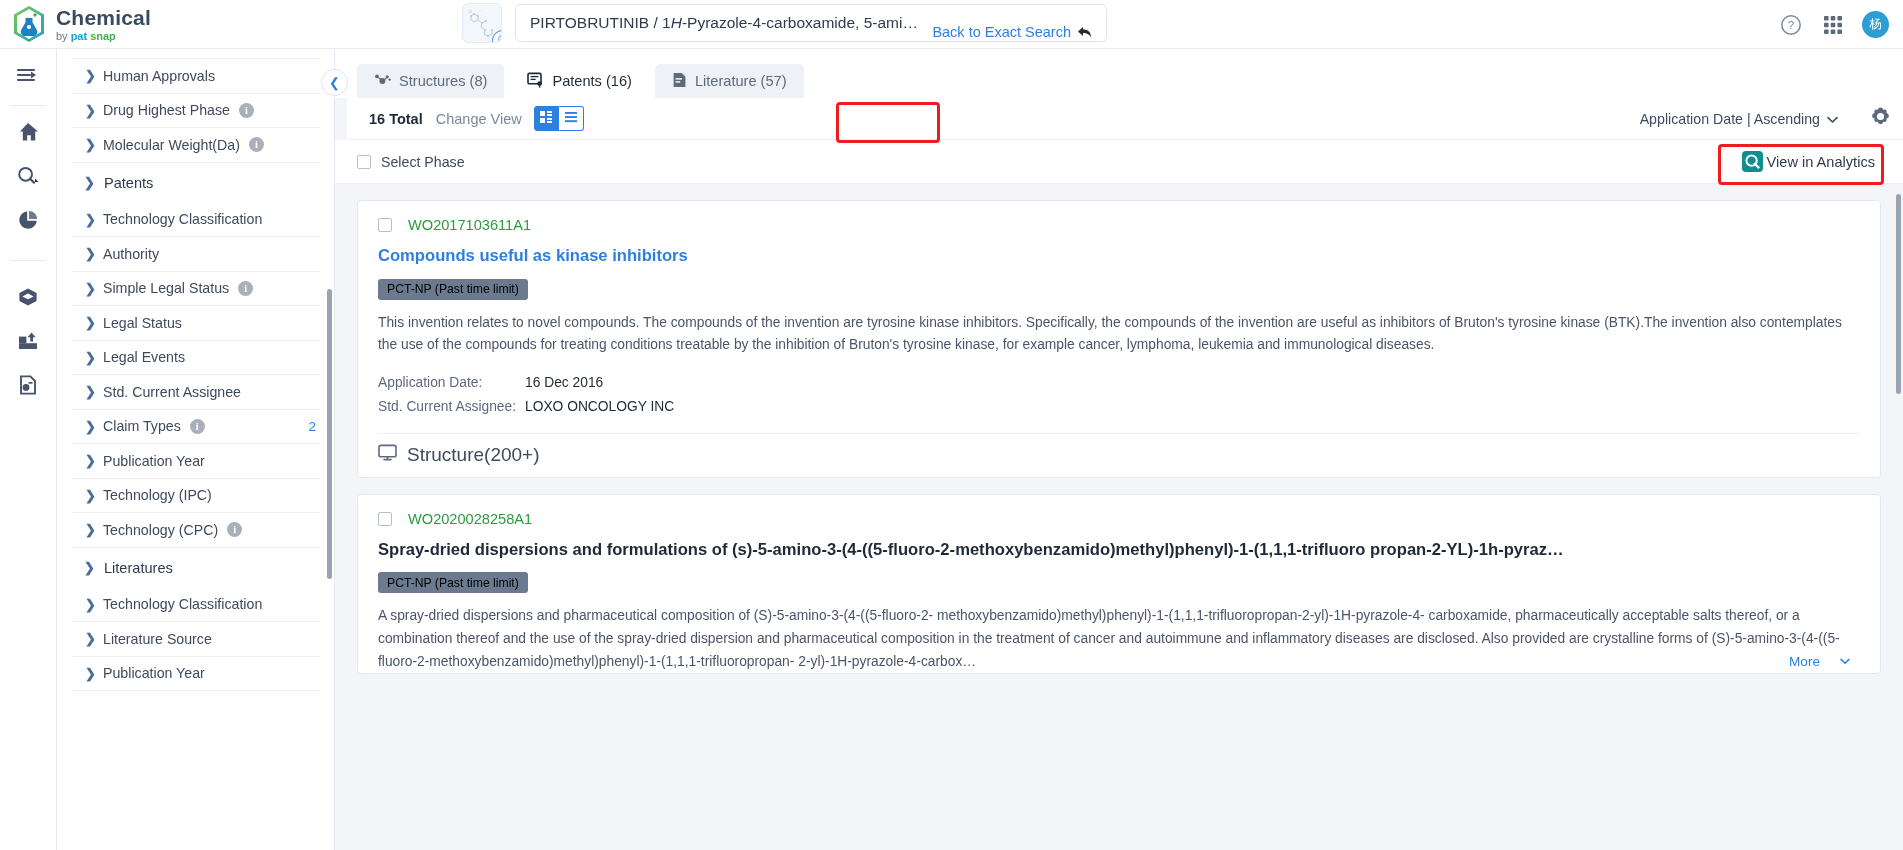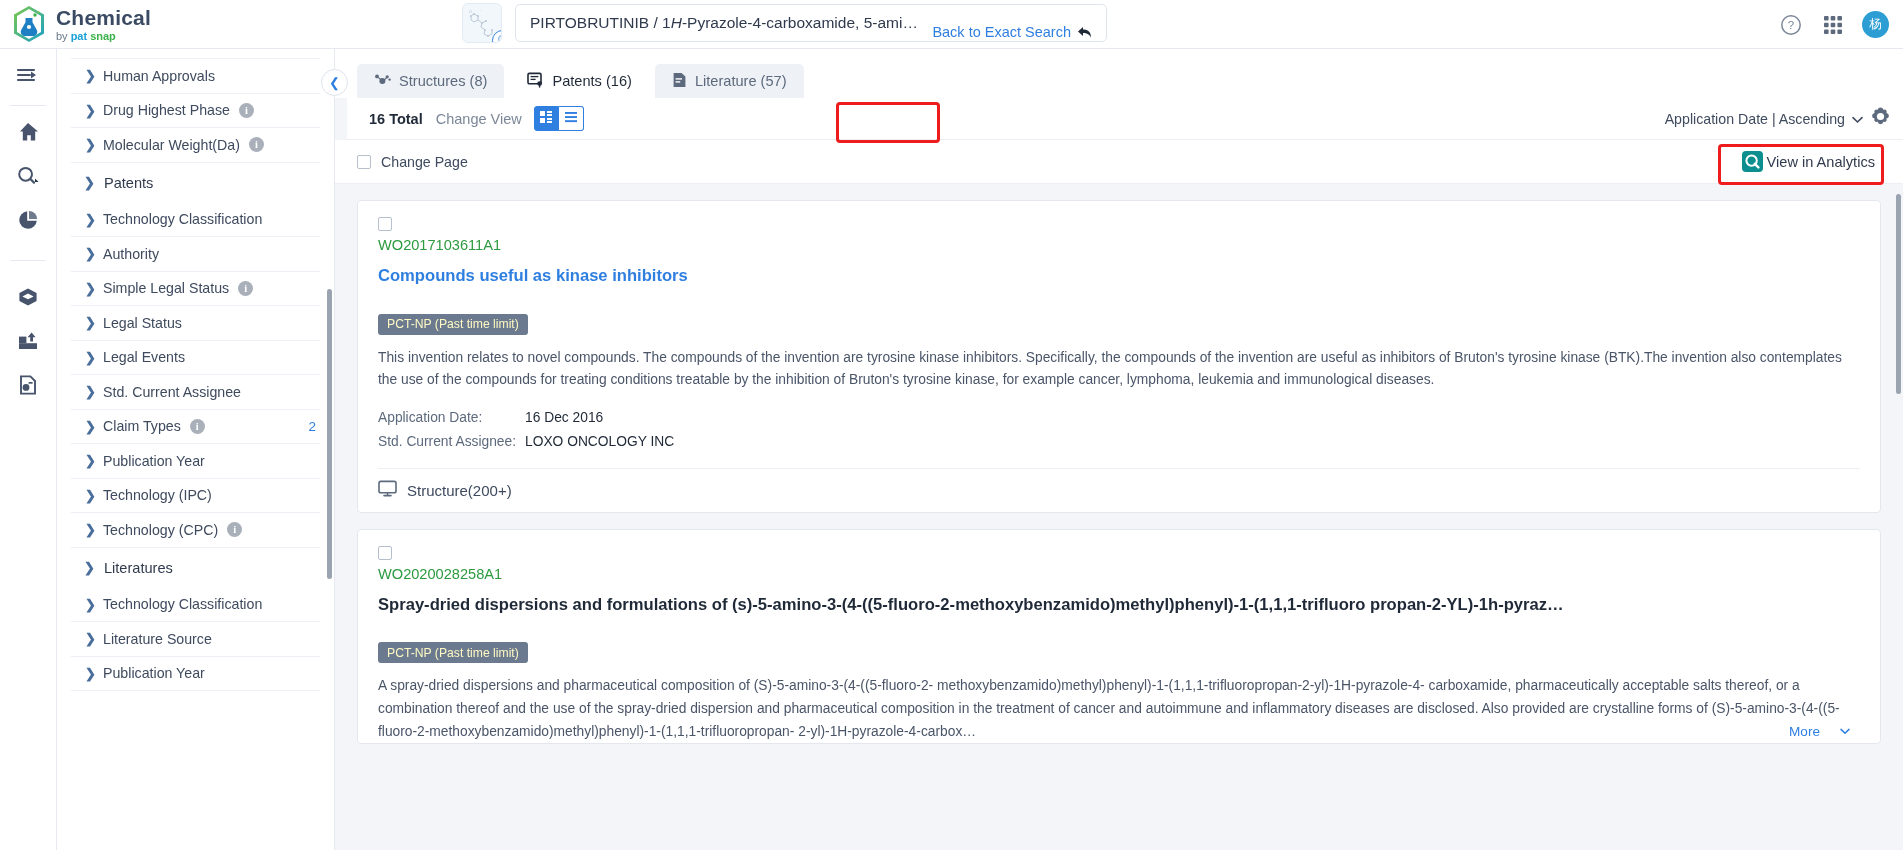--- a/index.html
+++ b/index.html
@@ -130,21 +130,21 @@
   .total { font-size: 14.5px; font-weight: 700; color: #1f2937; }
   .change-view { font-size: 14.5px; color: #7b8798; margin-left: 13px; cursor: pointer; }
   .viewtoggle { margin-left: 12px; display: flex; }
   .vt-btn {
     width: 25px; height: 25px; display: flex; align-items: center; justify-content: center;
     border: 1px solid #2f7fe0; cursor: pointer; background: #fff;
   }
   .vt-btn.active { background: #2f7fe0; }
   .vt-btn:first-child { border-radius: 3px 0 0 3px; }
   .vt-btn:last-child { border-radius: 0 3px 3px 0; border-left: none; }
-  .tb-right { margin-left: auto; display: flex; align-items: center; gap: 4px; }
+  .tb-right { margin-left: auto; display: flex; align-items: center; gap: 29px; }
   .sortsel { font-size: 14.2px; color: #3e4a5e; cursor: pointer; display: flex; align-items: center; gap: 7px; }
 
   .selectbar {
     position: absolute; left: 0; top: 91px; width: 1568px; height: 44px;
     background: #ffffff; display: flex; align-items: center; padding: 0 22px;
     border-bottom: 1px solid #eceff3;
   }
   .cbx {
     width: 14px; height: 14px; border: 1px solid #b6bfcc; border-radius: 2px;
     background: #fff; cursor: pointer; flex: none;
@@ -165,40 +165,40 @@
 
   
   .results {
     position: absolute; left: 0; top: 135px; width: 1568px; height: 666px;
     overflow: hidden; padding: 16px 22px 0 22px;
   }
   .card {
     background: #ffffff; border: 1px solid #e4e8ee; border-radius: 4px;
     padding: 16px 20px 0 20px; margin-bottom: 16px;
   }
-  .card-head { display: flex; align-items: flex-start; gap: 6px; flex-direction: column; }
+  .card-head { display: flex; align-items: center; gap: 16px; }
   .pubno { font-size: 14.6px; color: #2c9a3f; cursor: pointer; }
   .card-title {
     margin-top: 12px; font-size: 16.6px; font-weight: 700; color: #2f7fe0;
     cursor: pointer; line-height: 1.3; white-space: nowrap; overflow: hidden; text-overflow: ellipsis;
   }
   .badge {
-    display: inline-block; margin-top: 27px; background: #6b7a8f; color: #fef9c3;
+    display: inline-block; margin-top: 12px; background: #6b7a8f; color: #000000;
     font-size: 12.2px; padding: 3.5px 9px; border-radius: 3px;
   }
   .abstract {
     margin-top: 12px; font-size: 13.8px; color: #4a5568; line-height: 1.65;
   }
   .meta { margin-top: 14px; font-size: 13.8px; }
   .meta-row { display: flex; line-height: 1.72; }
   .meta-k { width: 147px; color: #5d6a7d; }
   .meta-v { color: #1f2937; }
   .card-foot {
     margin-top: 14px; border-top: 1px solid #eceff3; height: 44px;
-    display: flex; align-items: center; gap: 10px; font-size: 15px; color: #3e4a5e;
+    display: flex; align-items: center; gap: 10px; font-size: 19px; color: #3e4a5e;
     cursor: pointer;
   }
   .more-link {
     position: absolute; right: 30px; bottom: 4px; font-size: 13.6px; color: #2f7fe0;
     display: flex; align-items: center; gap: 20px; cursor: pointer; background: #fff; padding-left:6px;
   }
   .results-scrollbar {
     position: absolute; right: 2px; top: 10px; width: 5px; height: 200px;
     background: #9aa3b0; border-radius: 3px;
   }
@@ -545,21 +545,21 @@
               <path d="M10.5 1.4 l1.9 .6 .9 1.8 2-.2 1.4 1.4 -.2 2 1.8 .9 .6 1.9 -.6 1.9 -1.8 .9 .2 2 -1.4 1.4 -2-.2 -.9 1.8 -1.9 .6 -1.9-.6 -.9-1.8 -2 .2 -1.4-1.4 .2-2 -1.8-.9 -.6-1.9 .6-1.9 1.8-.9 -.2-2 1.4-1.4 2 .2 .9-1.8 Z"></path>
               <circle cx="10.5" cy="10.5" r="3.6" fill="#ffffff"></circle>
             </svg>
           </span>
         </div>
       </div>
     </div>
 
     <div class="selectbar">
       <div class="cbx"></div>
-      <div class="lbl">Change Page</div>
+      <div class="lbl">Select Phase</div>
       <div class="analytics-btn">
         <span class="qlogo">
           <svg width="15" height="15" viewBox="0 0 15 15">
             <circle cx="6.6" cy="6.6" r="5.2" fill="none" stroke="#ffffff" stroke-width="2"></circle>
             <line x1="9.8" y1="9.8" x2="13.4" y2="13.4" stroke="#ffffff" stroke-width="2.4" stroke-linecap="round"></line>
           </svg>
         </span>
         <span>View in Analytics</span>
       </div>
       <div class="analytics-hl"></div>

